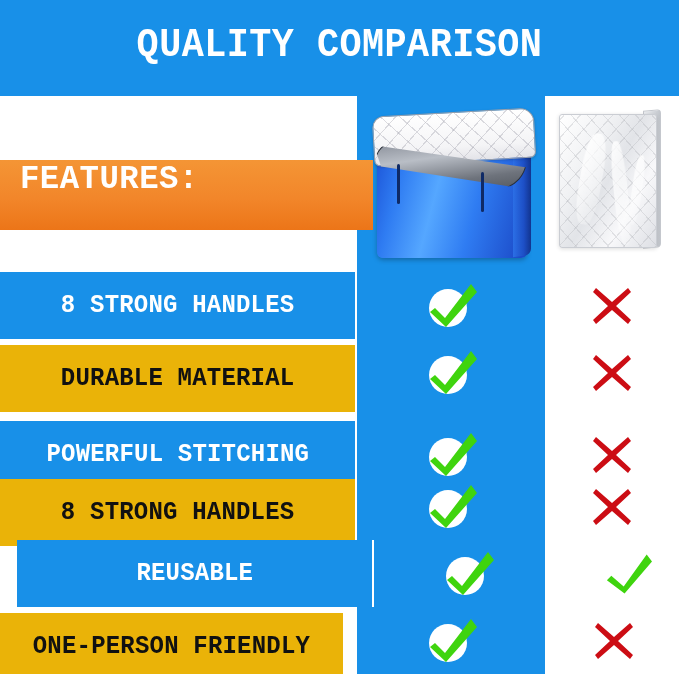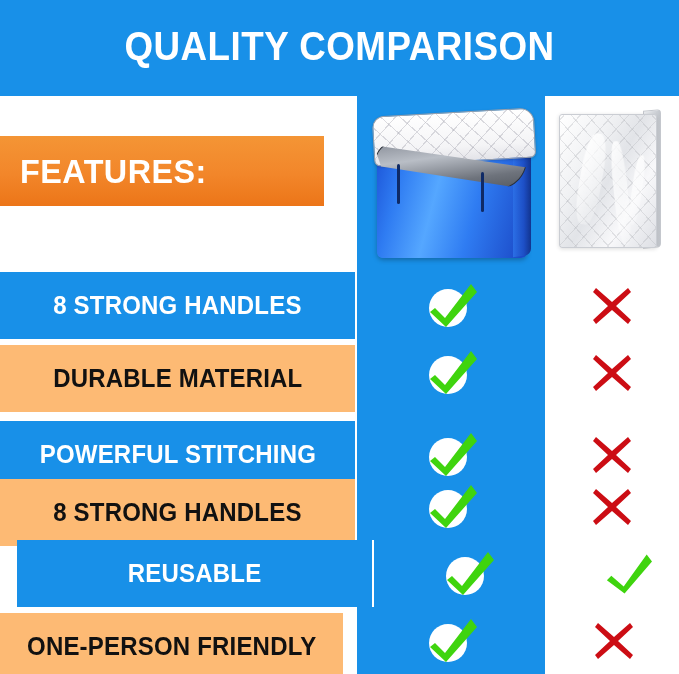--- a/index.html
+++ b/index.html
@@ -6,21 +6,21 @@
     margin: 0;
     padding: 0;
     background: #ffffff;
   }
   #page {
     position: relative;
     width: 679px;
     height: 674px;
     background: #ffffff;
     overflow: hidden;
-    font-family: Liberation Sans, sans-serif;
+    font-family: Liberation Mono, monospace;
   }
 
   
   .header-band {
     position: absolute;
     left: 0; top: 0;
     width: 679px; height: 96px;
     background: #1890e8;
   }
   .header-title {
@@ -149,25 +149,25 @@
     border-radius: 40%;
     filter: blur(0.6px);
   }
   .ps1 { left: 20px; top: 18px; width: 22px; height: 92px; transform: rotate(10deg); }
   .ps2 { left: 54px; top: 26px; width: 14px; height: 104px; transform: rotate(-6deg); }
   .ps3 { left: 72px; top: 40px; width: 10px; height: 70px; transform: rotate(8deg); }
 
   
   .features-header {
     position: absolute;
-    left: 0; top: 136px;
-    width: 324px; height: 70px;
+    left: 0; top: 160px;
+    width: 373px; height: 70px;
     background: linear-gradient(180deg,#f49535 0%,#f2862a 55%,#ec7518 100%);
     display: flex;
-    align-items: center;
+    align-items: flex-start;
   }
   .features-header .label {
     color: #ffffff;
     font-size: 34px;
     font-weight: bold;
     letter-spacing: 0.5px;
     margin-left: 20px;
     transform: scaleX(0.95);
     transform-origin: left center;
     white-space: nowrap;
@@ -195,21 +195,21 @@
     width: 188px; height: 100%;
     display: flex; align-items: center; justify-content: center;
   }
   .row .right-cell {
     width: 134px; height: 100%;
     background: #ffffff;
     display: flex; align-items: center; justify-content: center;
   }
   .row.blue .feat-cell { background: #1890e8; }
   .row.blue .feat-cell .label { color: #ffffff; }
-  .row.white .feat-cell { background: #fdba74; margin-top: 12px; }
+  .row.white .feat-cell { background: #eab308; margin-top: 12px; }
   .row.white .feat-cell .label { color: #111111; }
   .row .feat-cell .label {
     font-size: 25px;
     font-weight: bold;
     letter-spacing: 0.2px;
     transform: scaleX(0.96);
     white-space: nowrap;
   }
 
   

